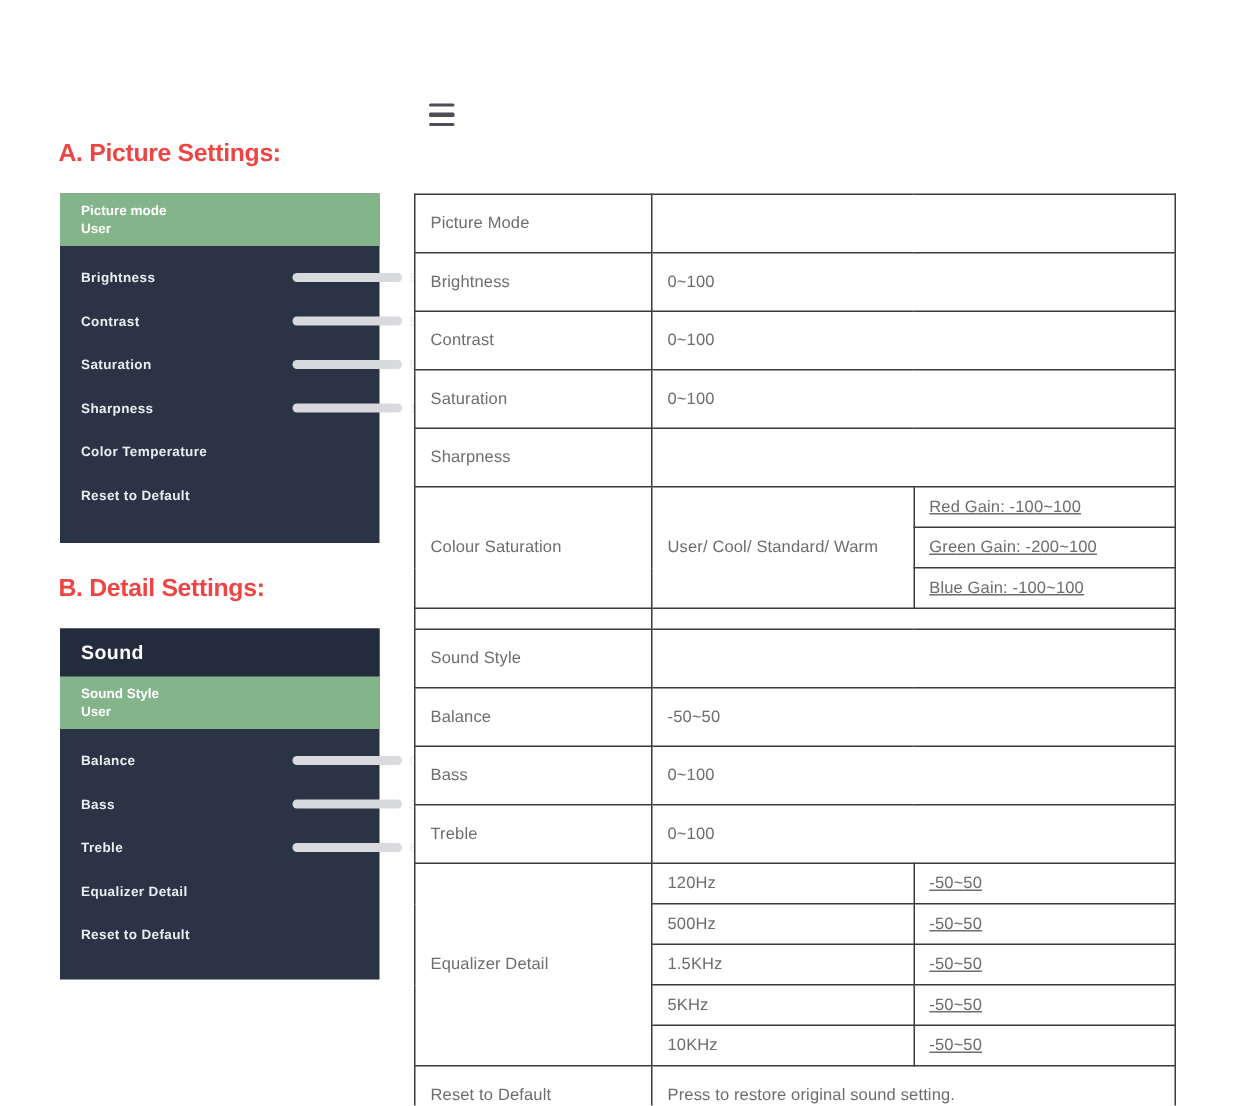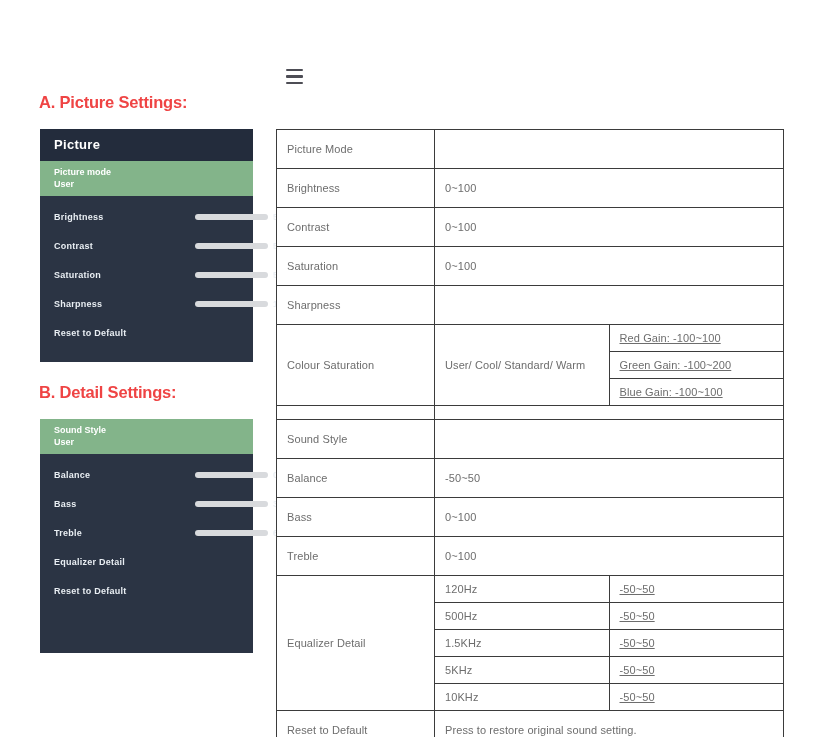--- a/index.html
+++ b/index.html
@@ -148,21 +148,20 @@
 
 <div class="hamburger">
   <span></span>
   <span></span>
   <span></span>
 </div>
 
 <div class="section-heading" id="heading-a">A. Picture Settings:</div>
 
 <div class="osd" id="osd-picture">
-  <div class="osd-title">Picture</div>
   <div class="osd-mode">
     <div>Picture mode</div>
     <div>User</div>
   </div>
   <div class="osd-spacer"></div>
 
   <div class="osd-row">
     <span class="osd-label">Brightness</span>
     <span class="osd-slider">
       <span class="osd-slider-fill" style="width:52%"></span>
@@ -187,20 +186,23 @@
   </div>
 
   <div class="osd-row">
     <span class="osd-label">Sharpness</span>
     <span class="osd-slider">
       <span class="osd-slider-fill" style="width:60%"></span>
     </span>
     <span class="osd-value">12</span>
   </div>
 
+  <div class="osd-row">
+    <span class="osd-label">Color Temperature</span>
+  </div>
 
   <div class="osd-row">
     <span class="osd-label">Reset to Default</span>
   </div>
 </div>
 
 <table class="spec-table" id="table-picture">
   <tbody>
       <tr>
     <td class="col-label tall">Picture Mode</td>
@@ -221,35 +223,36 @@
   <tr>
     <td class="col-label tall">Sharpness</td>
     <td colspan="2"></td>
   </tr>
   <tr>
     <td class="col-label" rowspan="3">Colour Saturation</td>
     <td class="col-mid" rowspan="3">User/ Cool/ Standard/ Warm</td>
     <td class="cell-center">Red Gain: -100~100</td>
   </tr>
   <tr>
-    <td class="cell-center">Green Gain: -100~200</td>
+    <td class="cell-center">Green Gain: -200~100</td>
   </tr>
   <tr>
     <td class="cell-center">Blue Gain: -100~100</td>
   </tr>
   <tr>
     <td class="col-label tall">Reset to Default</td>
     <td colspan="2">Press to restore original picture setting.</td>
   </tr>
 </tbody>
   </table>
 
 <div class="section-heading" id="heading-b">B. Detail Settings:</div>
 
 <div class="osd" id="osd-sound">
+  <div class="osd-title">Sound</div>
   <div class="osd-mode">
     <div>Sound Style</div>
     <div>User</div>
   </div>
   <div class="osd-spacer"></div>
 
   <div class="osd-row">
     <span class="osd-label">Balance</span>
     <span class="osd-slider">
       <span class="osd-slider-fill" style="width:52%"></span>

